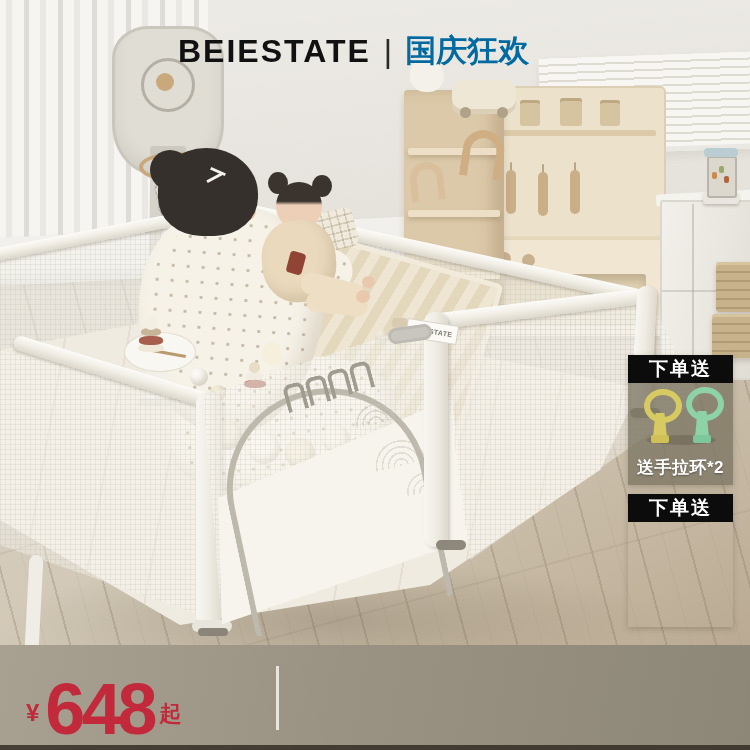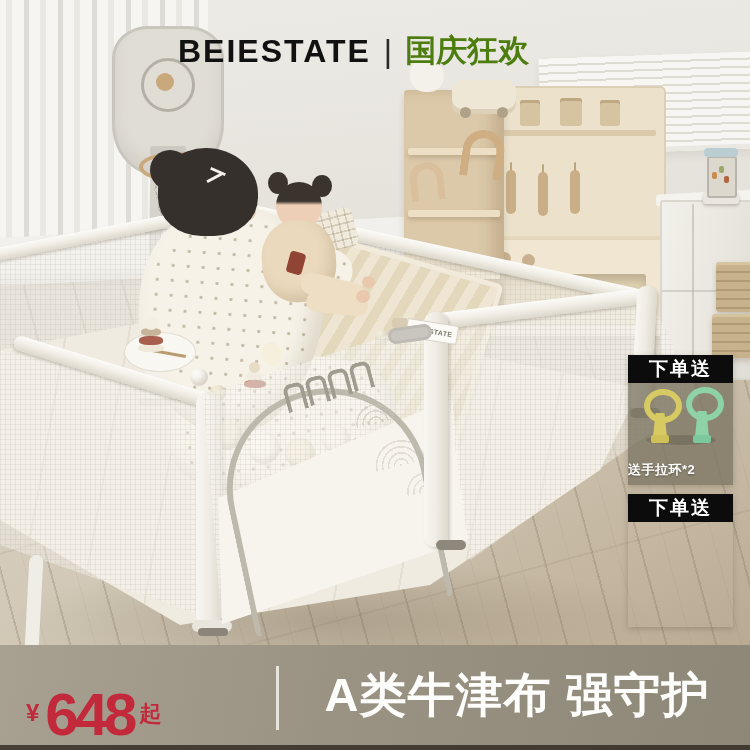--- a/index.html
+++ b/index.html
@@ -91,35 +91,35 @@
   .rainbow-print{position:absolute;border-radius:50px 50px 0 0;overflow:hidden;
     background:repeating-radial-gradient(circle at 50% 100%,#c7c2b5 0 1.5px,transparent 1.5px 6px);}
   .tag{left:406px;top:322px;width:50px;height:17px;background:#fbfaf6;border:1px solid #d8d4c8;border-radius:2px;
     transform:rotate(9deg);display:flex;align-items:center;justify-content:center;
     font-size:7px;font-weight:700;color:#7e796c;letter-spacing:.3px;}
   
   .header-row{left:178px;top:30px;display:flex;align-items:center;gap:13px;}
   .brand-cn{font-size:31px;font-weight:800;color:#141414;}
   .brand-en{font-size:32px;font-weight:800;letter-spacing:2px;color:#111;}
   .hdr-div{font-size:32px;font-weight:400;color:#2a2a2a;}
-  .campaign{font-size:31px;font-weight:800;color:#4d7c0f;}
+  .campaign{font-size:31px;font-weight:800;color:#0369a1;}
   .badge{left:628px;width:105px;display:flex;flex-direction:column;box-shadow:0 2px 6px rgba(60,55,40,.25);}
   .badge-header{height:28px;background:#0c0c0c;color:#fff;font-size:19px;font-weight:700;letter-spacing:2px;
     display:flex;align-items:center;justify-content:center;}
   .badge-body{position:relative;flex:1;background:rgba(125,119,100,.80);}
-  .badge-caption{position:absolute;left:0;right:0;bottom:6px;color:#fff;
-    font-size:13px;font-weight:700;letter-spacing:.5px;text-shadow:0 1px 2px rgba(0,0,0,.35);}
+  .badge-caption{position:absolute;left:0;right:0;bottom:6px;text-align:center;color:#fff;
+    font-size:17px;font-weight:700;letter-spacing:.5px;text-shadow:0 1px 2px rgba(0,0,0,.35);}
   .ring-loop{position:absolute;border-radius:50%;background:transparent;}
   .ring-stem{position:absolute;clip-path:polygon(18% 0,82% 0,100% 100%,0 100%);}
   .pricebar{left:0;top:645px;width:750px;height:105px;
     background:linear-gradient(100deg,#a8a192 0%,#9a9384 45%,#8d8778 100%);}
   .pricebar::after{content:"";position:absolute;left:0;right:0;bottom:0;height:5px;background:rgba(42,36,28,.78);}
   .price{position:absolute;left:26px;top:0;height:100px;display:flex;align-items:flex-end;color:#c2293a;}
   .cur{font-size:24px;font-weight:700;margin:0 6px 18px 0;}
-  .amt{font-size:60px;font-weight:700;letter-spacing:-4px;line-height:.82;margin-bottom:6px;}
+  .amt{font-size:72px;font-weight:700;letter-spacing:-4px;line-height:.82;margin-bottom:6px;}
   .qi{font-size:22px;font-weight:700;margin:0 0 16px 6px;}
   .vdiv{left:276px;top:666px;width:3px;height:64px;background:rgba(246,243,236,.85);}
   .tagline{left:292px;top:0;width:450px;height:100px;display:flex;align-items:center;justify-content:center;
     font-size:47px;font-weight:600;letter-spacing:1px;color:#fdfdfb;}
 </style>
 </head>
 <body>
 
 <div class="canvas">
 
@@ -293,17 +293,16 @@
   <div class="abs badge" style="top:494px;height:133px;">
     <div class="badge-header">下单送</div>
   </div>
 
   <div class="abs pricebar">
     <div class="price">
       <span class="cur">¥</span>
       <span class="amt">648</span>
       <span class="qi">起</span>
     </div>
-    <div class="abs tagline">A类牛津布 强守护</div>
   </div>
   <div class="abs vdiv"></div>
 
 </div>
 
 </body></html>

